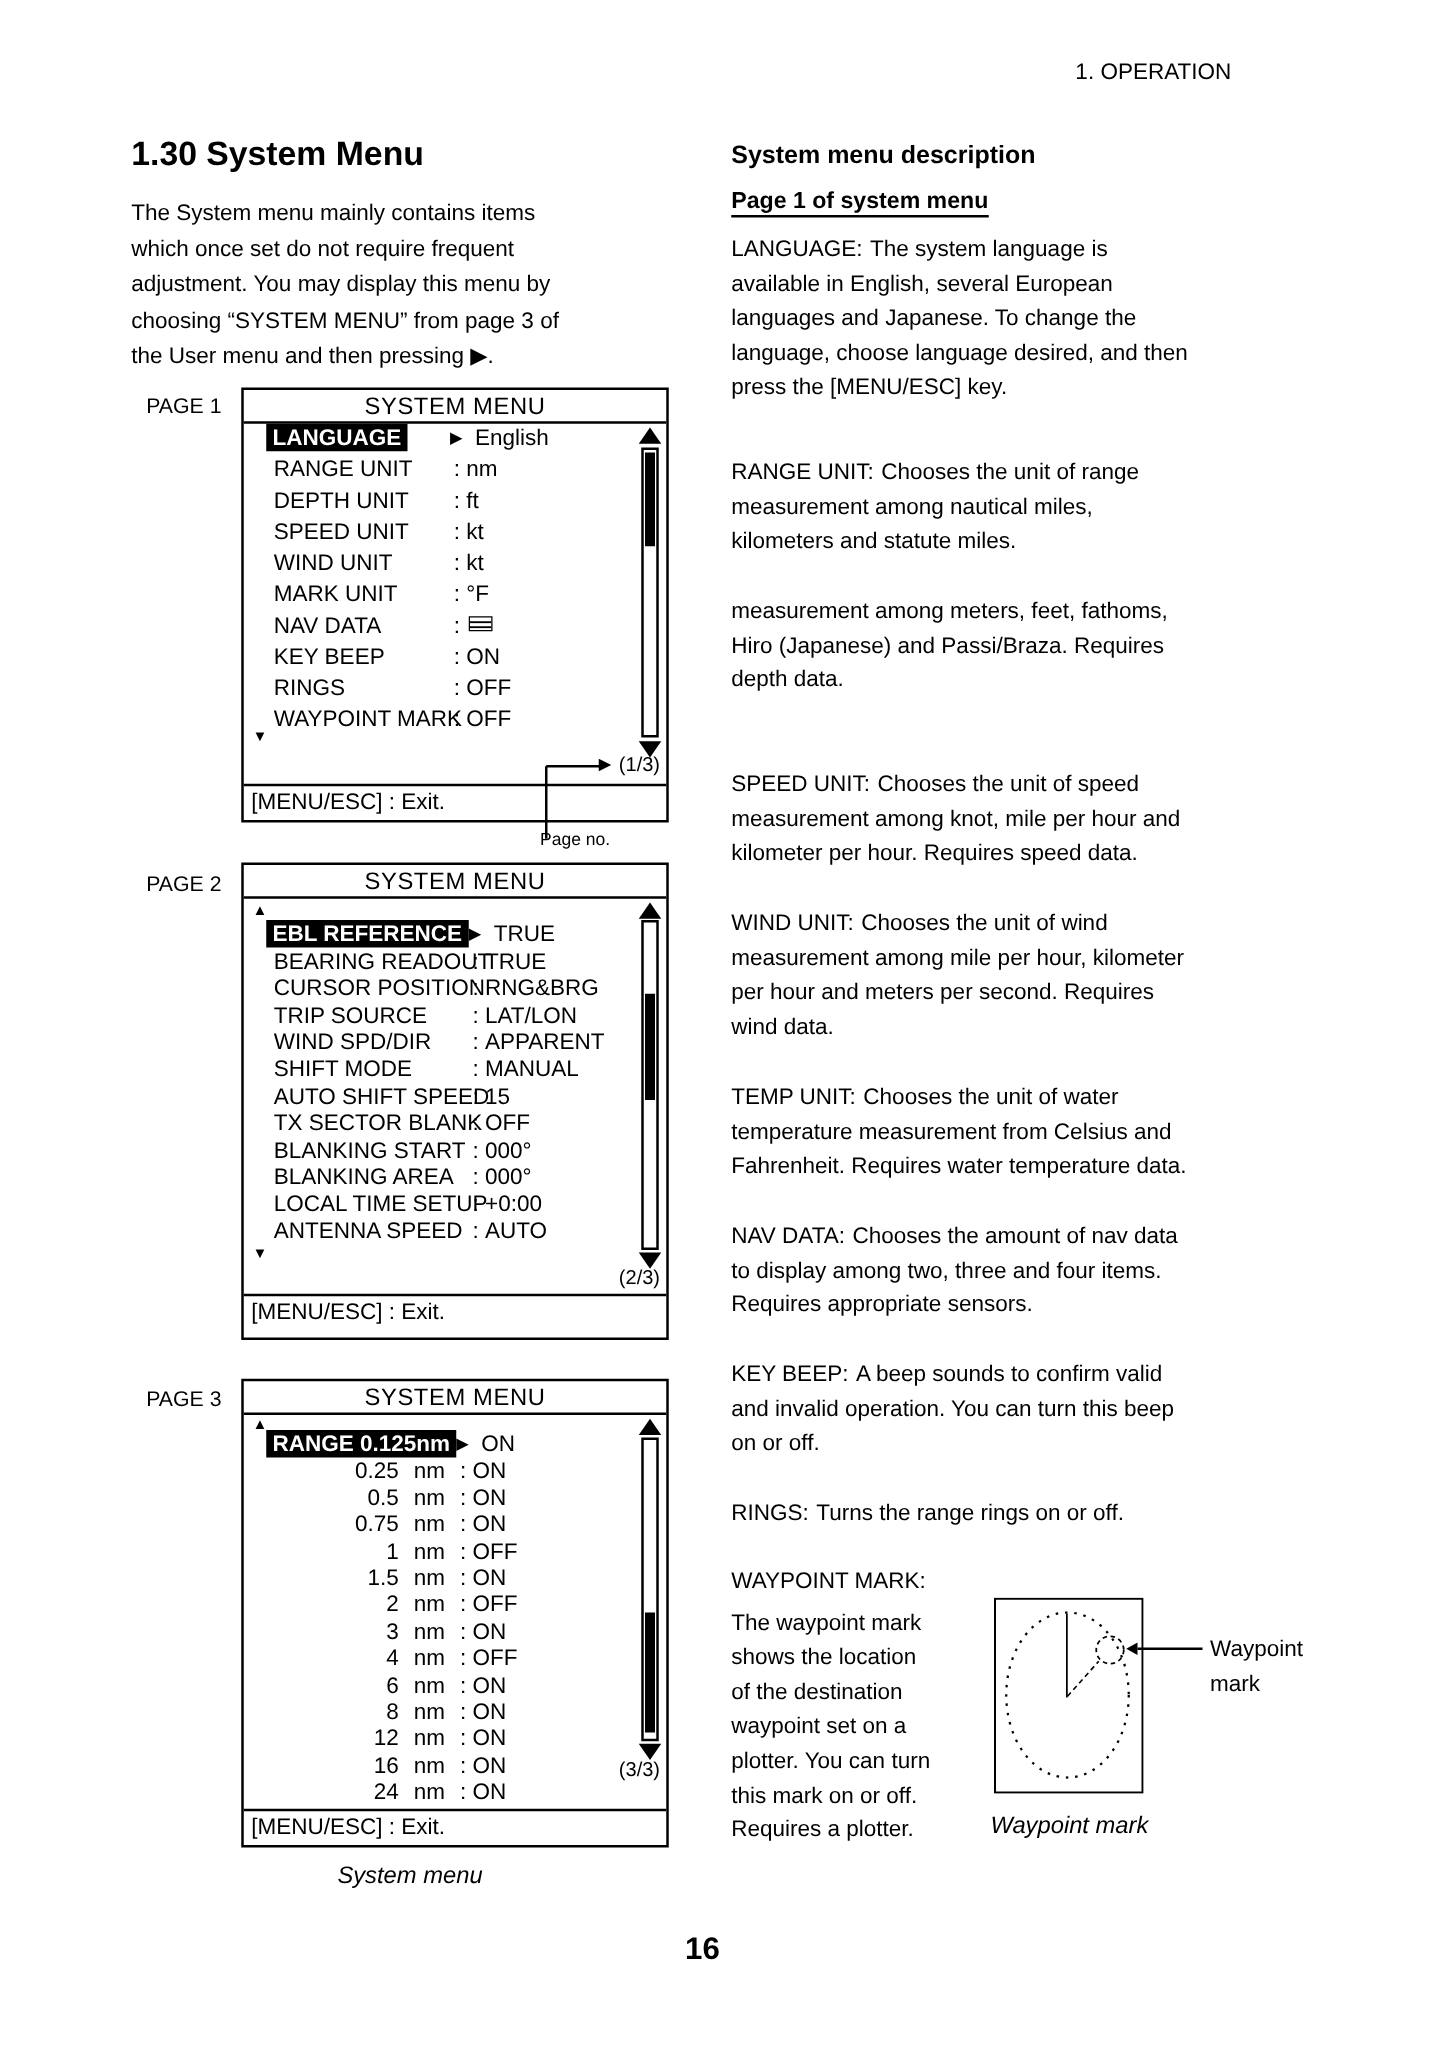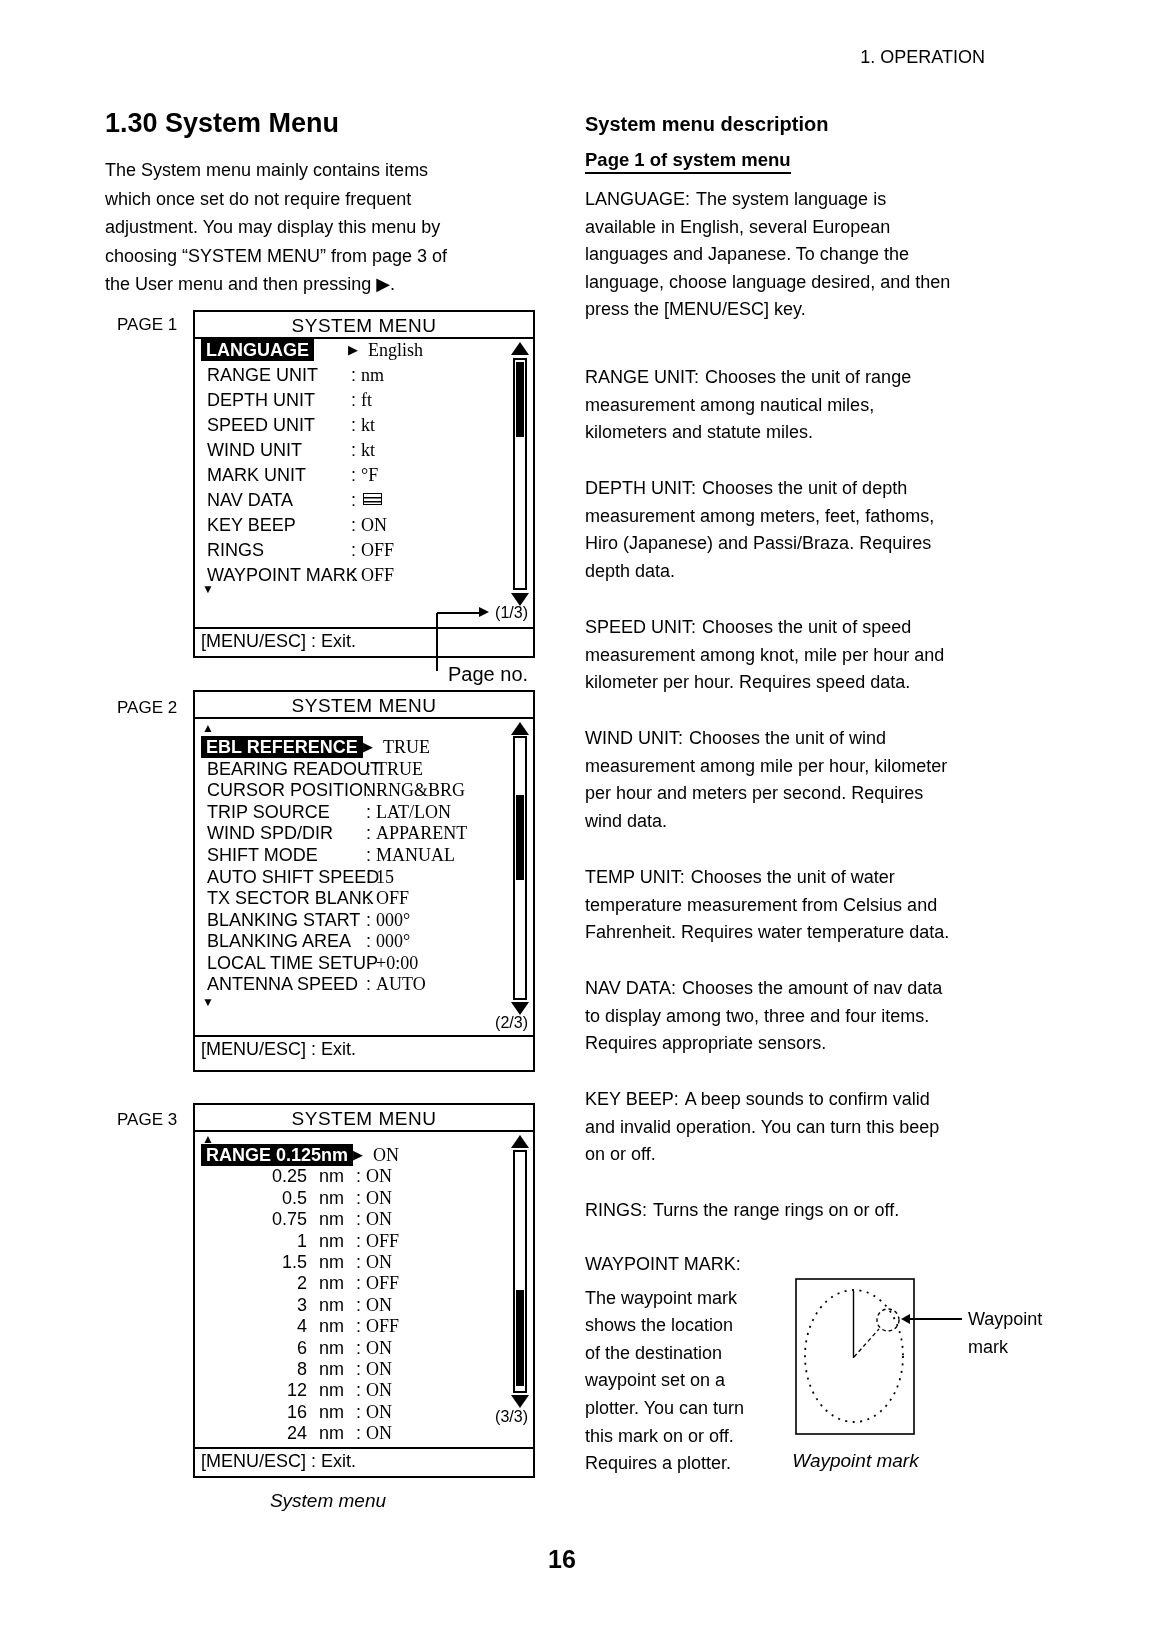--- a/index.html
+++ b/index.html
@@ -18,25 +18,25 @@
   .h2{font-size:20px;font-weight:bold;}
   .h3{font-size:18.5px;font-weight:bold;border-bottom:2px solid #000;padding-bottom:2px;}
 
   
   .menu-box{position:absolute;left:193px;width:338px;border:2px solid #000;background:#fff;}
   .mb-title{position:absolute;top:3px;left:0;width:100%;text-align:center;font-size:19px;letter-spacing:.5px;}
   .mb-rule{position:absolute;top:25px;left:0;width:100%;border-top:2px solid #000;}
   .mb-exitrule{position:absolute;left:0;width:100%;border-top:2px solid #000;}
   .mb-exit{position:absolute;left:6px;font-size:18px;}
   .mb-ind{position:absolute;right:5px;font-size:16px;}
-  .mrow{position:absolute;left:4px;width:100%;height:22px;font-size:18px;line-height:22px;}
+  .mrow{position:absolute;left:16px;width:100%;height:22px;font-size:18px;line-height:22px;}
   .mlabel{position:absolute;left:8px;white-space:nowrap;}
   .hl{left:2px;background:#000;color:#fff;font-weight:bold;padding:0 5px;}
   .msep{position:absolute;left:var(--sep);}
-  .mval{position:absolute;left:calc(var(--sep) + 10px);white-space:nowrap;font-family:Liberation Serif, serif;}
+  .mval{position:absolute;left:calc(var(--sep) + 10px);white-space:nowrap;}
   .mval2{left:calc(var(--sep) + 17px);}
   .mmark{position:absolute;left:calc(var(--sep) - 3px);font-size:13px;line-height:22px;}
   .mnum{position:absolute;left:0;width:108px;text-align:right;}
   .munit{position:absolute;left:120px;}
   .edge{position:absolute;left:7px;font-size:12px;line-height:12px;}
   .navicon{position:absolute;left:calc(var(--sep) + 12px);top:4px;width:17px;height:10px;
     border:1.5px solid #000;
     background:linear-gradient(#000,#000) 0 3px/100% 1.5px no-repeat,
                linear-gradient(#000,#000) 0 6.5px/100% 1.5px no-repeat;}
   
@@ -137,21 +137,21 @@
     <div class="sb-dn" style="top:281px"></div>
     <div class="mb-ind" style="top:292px">(1/3)</div>
 
     <div class="mb-exitrule" style="top:315px"></div>
     <div class="mb-exit" style="top:319px">[MENU/ESC] : Exit.</div>
   </div>
 
   <div class="hline" style="top:612px;left:437px;width:44px;"></div>
   <div class="arr-right" style="top:607px;left:479px;"></div>
   <div class="vline" style="top:613px;left:436px;height:58px;"></div>
-  <div class="abs" style="top:663px;left:448px;font-size:20px;">Page no.</div>
+  <div class="abs" style="top:663px;left:432px;font-size:14px;">Page no.</div>
 
   <div class="menu-box" style="top:690px;height:378px;--sep:167px;">
     <div class="mb-title">SYSTEM MENU</div>
     <div class="mb-rule"></div>
     <div class="edge" style="top:30px">▲</div>
 
     <div class="mrow" style="top:44px">
       <span class="mlabel hl">EBL REFERENCE</span>
       <span class="mmark">▶</span>
       <span class="mval mval2">TRUE</span>
@@ -340,21 +340,20 @@
     <div class="rline">press the [MENU/ESC] key.</div>
   </div>
 
   <div class="abs" style="top:364px;left:585px;">
     <div class="rline"><span class="pterm">RANGE UNIT:</span><span>Chooses the unit of range</span></div>
     <div class="rline">measurement among nautical miles,</div>
     <div class="rline">kilometers and statute miles.</div>
   </div>
 
   <div class="abs" style="top:475px;left:585px;">
-    <div class="rline"><span class="pterm">DEPTH UNIT:</span><span>Chooses the unit of depth</span></div>
     <div class="rline">measurement among meters, feet, fathoms,</div>
     <div class="rline">Hiro (Japanese) and Passi/Braza. Requires</div>
     <div class="rline">depth data.</div>
   </div>
 
   <div class="abs" style="top:614px;left:585px;">
     <div class="rline"><span class="pterm">SPEED UNIT:</span><span>Chooses the unit of speed</span></div>
     <div class="rline">measurement among knot, mile per hour and</div>
     <div class="rline">kilometer per hour. Requires speed data.</div>
   </div>

